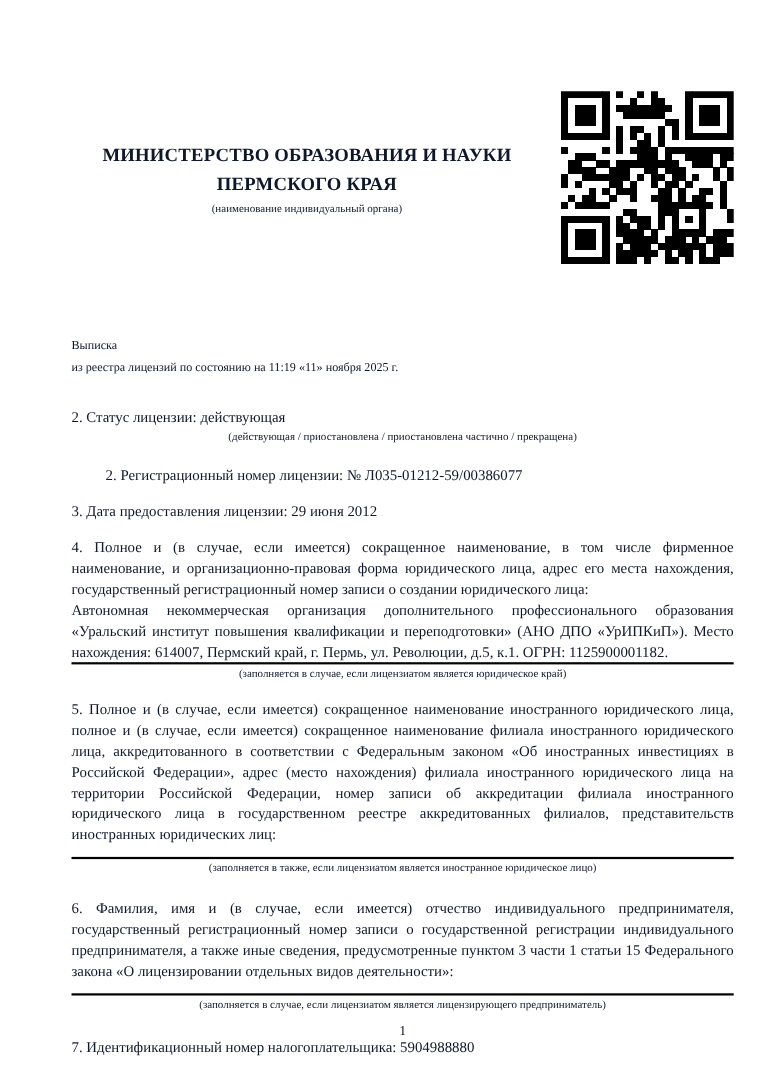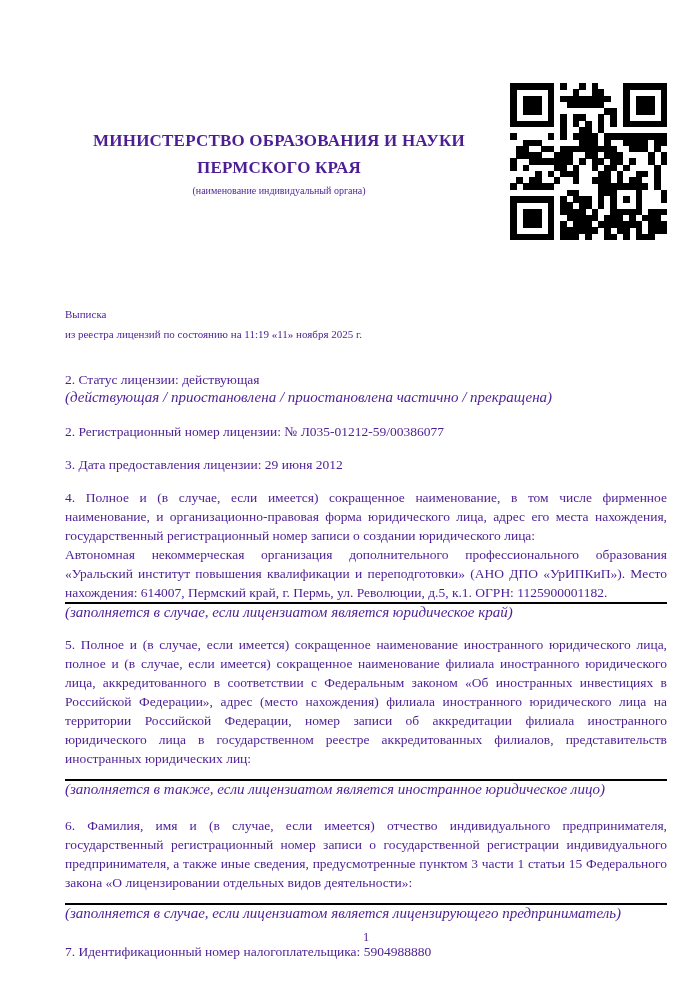--- a/index.html
+++ b/index.html
@@ -1,20 +1,20 @@
 <!DOCTYPE html>
 <html lang="ru"><head>
 <meta charset="utf-8">
 <style>
   html,body{margin:0;padding:0;background:#ffffff;}
   .page{
     position:relative;
     width:700px;height:989px;
     background:#ffffff;
-    color:#4c1d95;
+    color:#0f172a;
     font-family:"Liberation Serif","DejaVu Serif",serif;
     overflow:hidden;
     box-sizing:border-box;
   }
   .content{
     position:relative;
     padding:0 33px 0 65px; 
   }
   
   .header-row{
@@ -53,27 +53,27 @@
   .item{font-size:13.5px;line-height:19px;}
   .item-text{text-align:justify;}
   .item-value{text-align:justify;}
   .blank-value{height:11px;}
   .fill-rule{
     border:none;
     border-top:2px solid #000;
     margin:0;
   }
   .item-note{
-    font-size:15px;
+    text-align:center;
+    font-size:10px;
     line-height:13px;
     padding-top:2px;
-    font-style:italic;
   }
   .mt-i1{margin-top:26px;}
-  .mt-i2{margin-top:18px;}
+  .mt-i2{margin-top:18px;margin-left:31px;}
   .mt-i3{margin-top:14px;}
   .mt-i4{margin-top:14px;}
   .mt-i5{margin-top:16px;}
   .mt-i6{margin-top:20px;}
   .mt-i7{margin-top:22px;}
   
   .page-number{
     position:absolute;
     left:65px;right:33px;
     bottom:44px;

